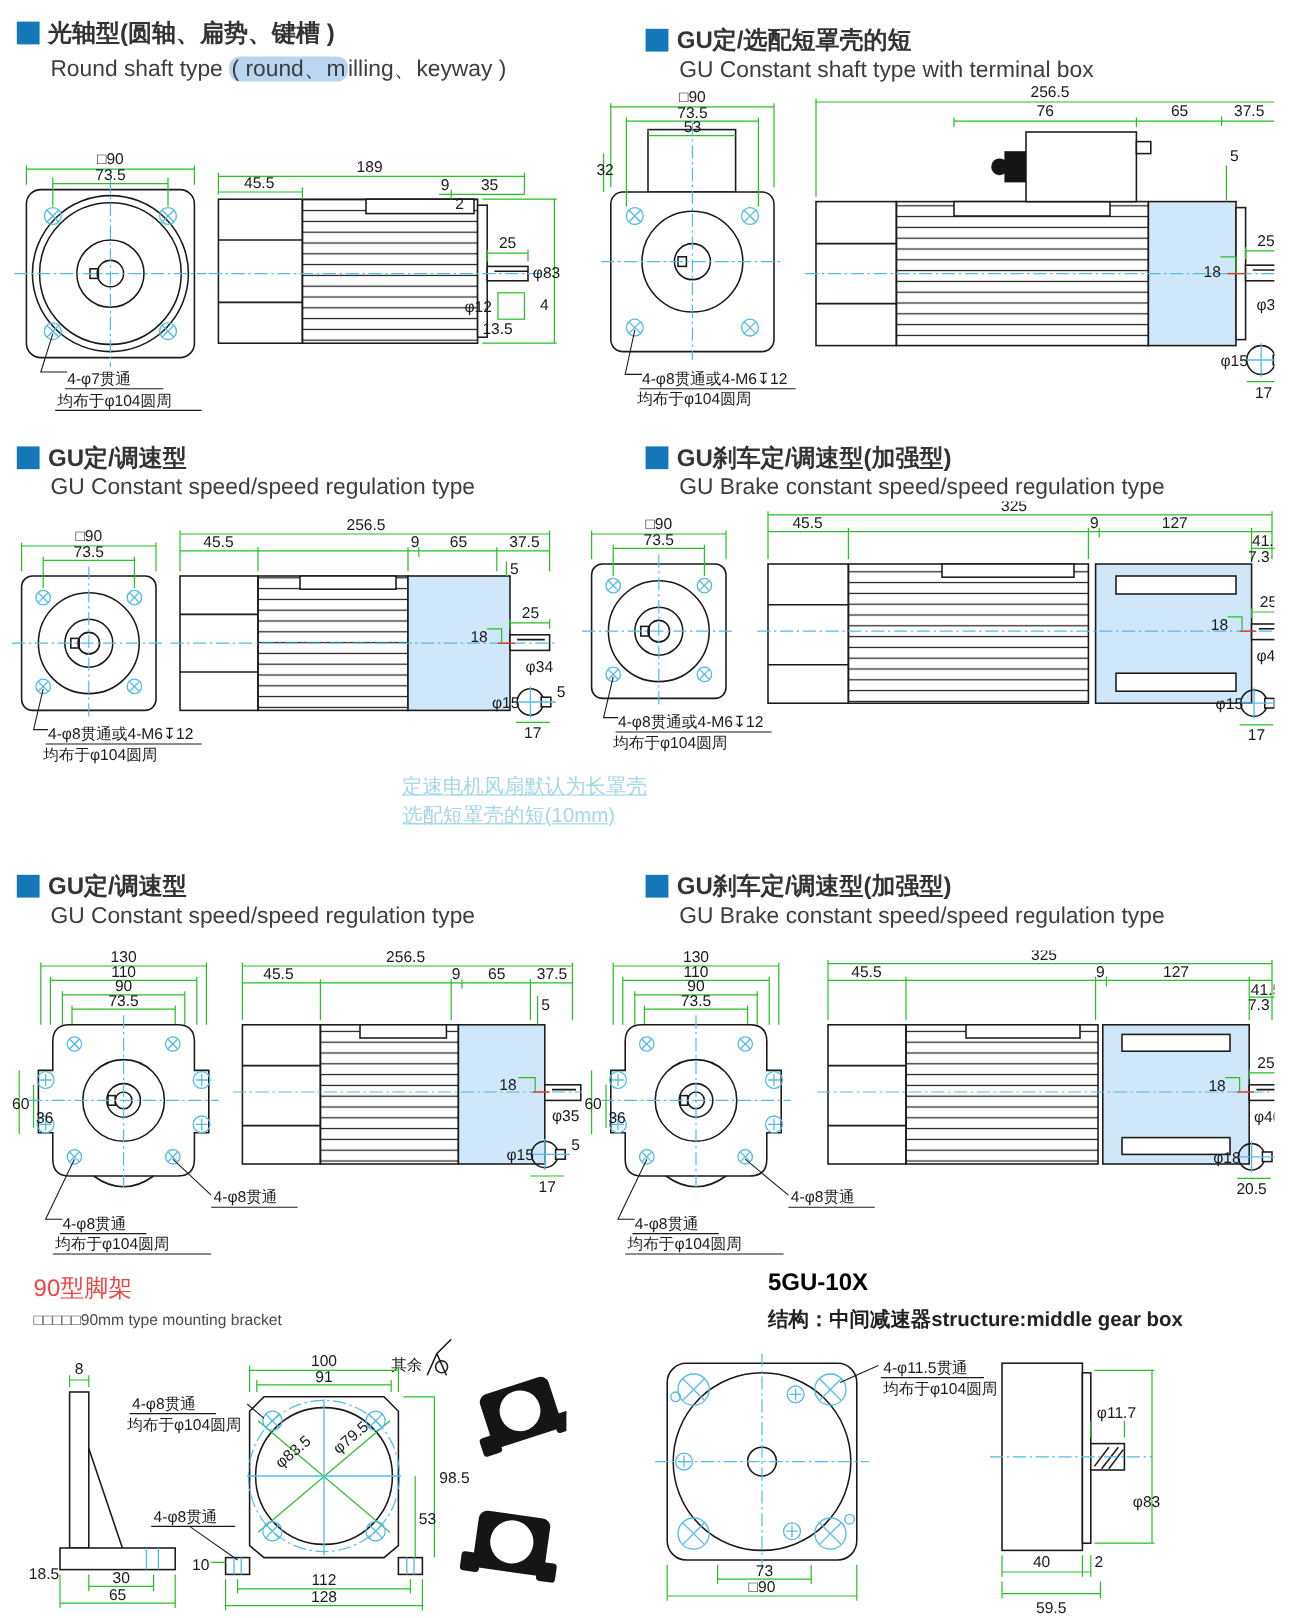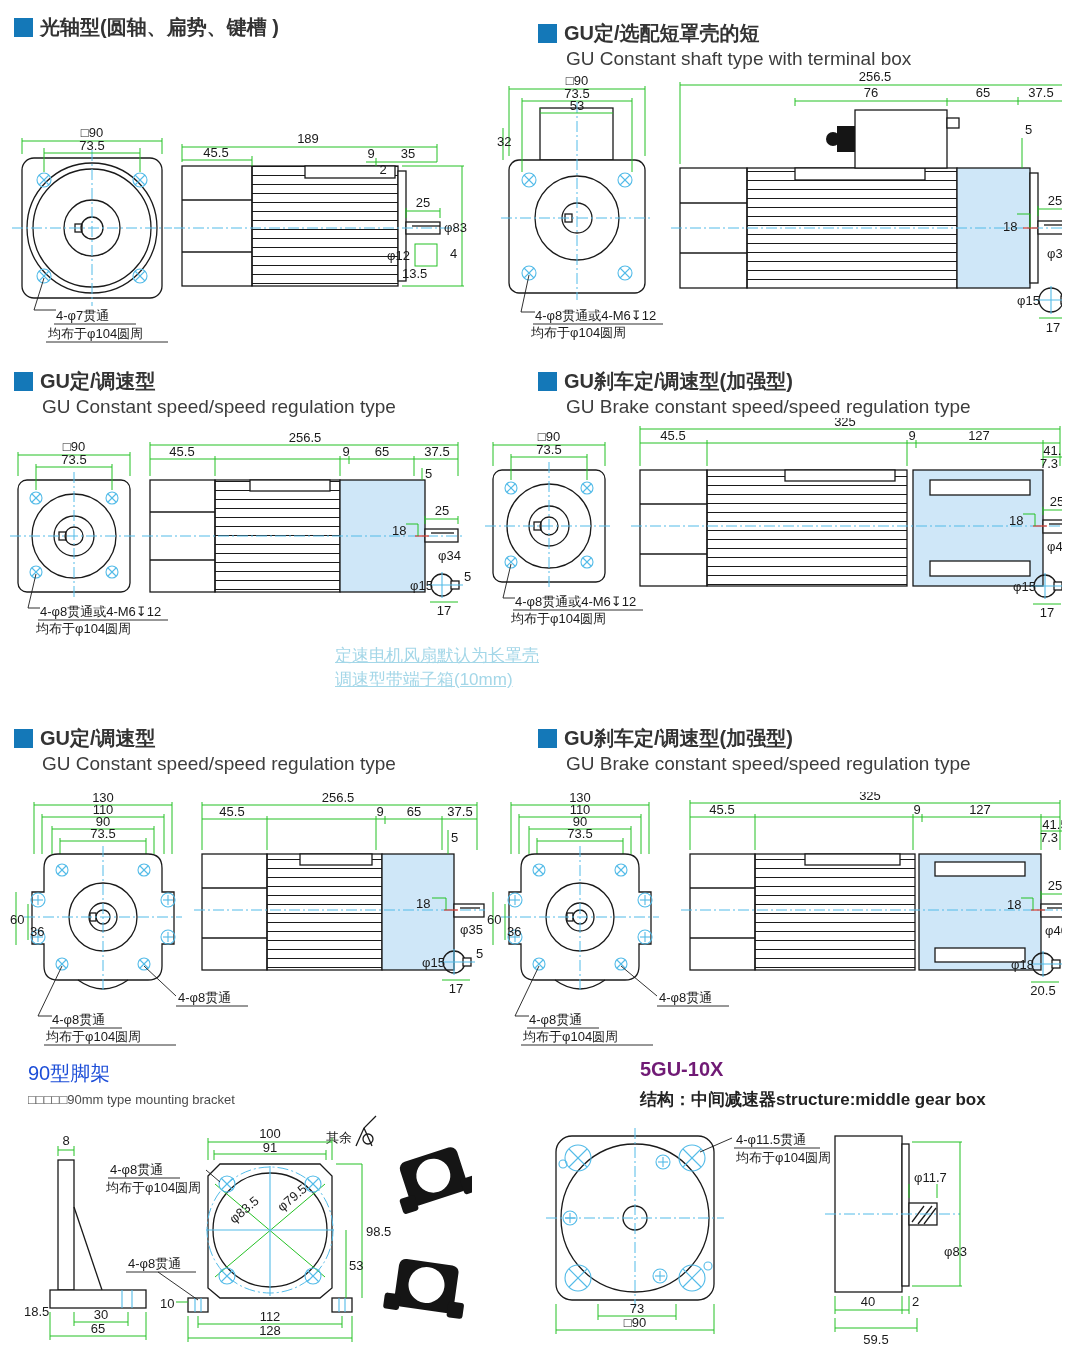--- a/index.html
+++ b/index.html
@@ -3,22 +3,22 @@
 <meta charset="utf-8">
 <style>
   html,body{margin:0;padding:0;background:#fff;}
   .page{position:relative;width:1062px;height:1348px;background:#fff;overflow:hidden;
         font-family:"Liberation Sans",sans-serif;}
   .hdr-sq{position:absolute;width:19px;height:19px;background:#1478b8;}
   .zh{position:absolute;font-weight:bold;font-size:20px;color:#333;white-space:nowrap;}
   .en{position:absolute;font-size:19px;color:#3d3d3d;white-space:nowrap;}
   .hl{background:#b8d6f0;border-radius:9px;padding:0 2px;}
   .note-blue{position:absolute;color:#a4d7e8;font-size:17px;line-height:24px;white-space:nowrap;text-decoration:underline;}
-  .t-plain{position:absolute;font-size:20px;color:#1d4ed8;white-space:nowrap;}
-  .t-bold{position:absolute;font-size:20px;font-weight:bold;color:#701a75;white-space:nowrap;}
+  .t-plain{position:absolute;font-size:20px;color:#ef4444;white-space:nowrap;}
+  .t-bold{position:absolute;font-size:20px;font-weight:bold;color:#000000;white-space:nowrap;}
   .sub-sm{position:absolute;font-size:13px;color:#4a4a4a;white-space:nowrap;}
   .sub-sm-b{position:absolute;font-size:17px;font-weight:bold;color:#222;white-space:nowrap;}
   svg{position:absolute;}
   svg text{font-family:"Liberation Sans",sans-serif;}
   .d{font-size:13px;fill:#1a1a1a;}
   .n{font-size:13px;fill:#1a1a1a;}
   .ol{fill:none;stroke:#1a1a1a;stroke-width:1.3;}
   .olf{fill:#fff;stroke:#1a1a1a;stroke-width:1.3;}
   .blu{fill:#cfe7f8;stroke:#1a1a1a;stroke-width:1.3;}
   .dim{stroke:#25c125;stroke-width:1;fill:none;}
@@ -28,36 +28,37 @@
   .ldr{stroke:#1a1a1a;stroke-width:0.9;fill:none;}
   .blk{fill:#151515;stroke:none;}
 </style>
 </head>
 <body>
 
 <div class="page">
 
   <div class="hdr-sq" style="left:14px;top:18px"></div>
   <div class="zh" style="left:40px;top:14px">光轴型(圆轴、扁势、键槽 )</div>
+  <div class="en" style="left:42px;top:44px"><span>Round shaft type </span><span class="hl">( round、m</span><span>illing、keyway )</span></div>
 
   <div class="hdr-sq" style="left:538px;top:24px"></div>
   <div class="zh" style="left:564px;top:20px">GU定/选配短罩壳的短</div>
   <div class="en" style="left:566px;top:48px">GU Constant shaft type with terminal box</div>
 
   <div class="hdr-sq" style="left:14px;top:372px"></div>
   <div class="zh" style="left:40px;top:368px">GU定/调速型</div>
   <div class="en" style="left:42px;top:396px">GU Constant speed/speed regulation type</div>
 
   <div class="hdr-sq" style="left:538px;top:372px"></div>
   <div class="zh" style="left:564px;top:368px">GU刹车定/调速型(加强型)</div>
   <div class="en" style="left:566px;top:396px">GU Brake constant speed/speed regulation type</div>
 
   <div class="note-blue" style="left:335px;top:644px">
     <div>定速电机风扇默认为长罩壳</div>
-    <div>调速型带端子箱(10mm)</div>
+    <div>选配短罩壳的短(10mm)</div>
   </div>
 
   <div class="hdr-sq" style="left:14px;top:729px"></div>
   <div class="zh" style="left:40px;top:725px">GU定/调速型</div>
   <div class="en" style="left:42px;top:753px">GU Constant speed/speed regulation type</div>
 
   <div class="hdr-sq" style="left:538px;top:729px"></div>
   <div class="zh" style="left:564px;top:725px">GU刹车定/调速型(加强型)</div>
   <div class="en" style="left:566px;top:753px">GU Brake constant speed/speed regulation type</div>
 

